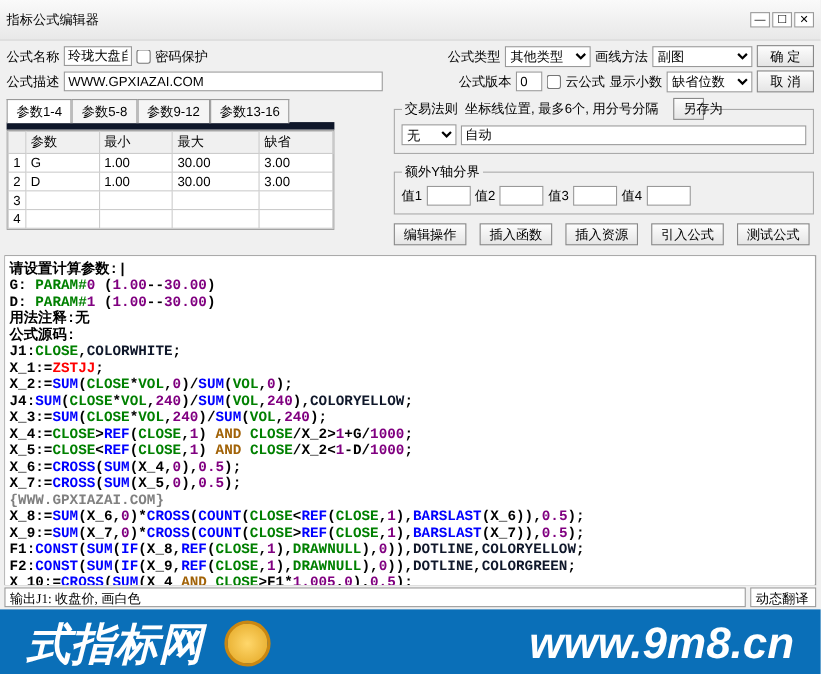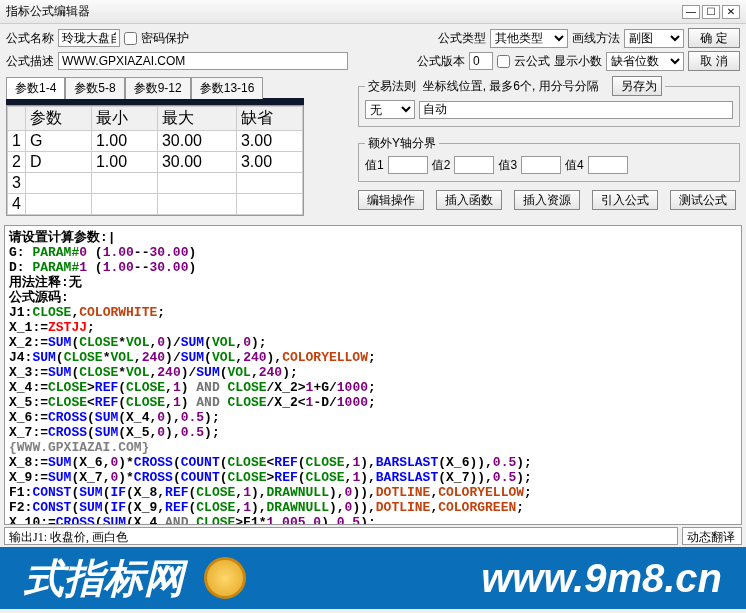--- a/index.html
+++ b/index.html
@@ -1,45 +1,45 @@
 <!DOCTYPE html>
 <html><head>
 <meta charset="utf-8">
 <style>
 * { box-sizing: border-box; margin: 0; padding: 0; }
 body { font-family: "Microsoft YaHei", SimSun, sans-serif; font-size: 12px; background: #f0f0f0; width: 746px; }
-.titlebar { background: linear-gradient(#fafafa,#e8e8e8); height: 24px; display: flex; align-items: center; padding: 0 6px; border-bottom: 1px solid #ccc; }
+.titlebar { background: linear-gradient(#fafafa,#e8e8e8); height: 37px; display: flex; align-items: center; padding: 0 6px; border-bottom: 1px solid #ccc; }
 .titlebar .title { flex: 1; }
 .titlebar .winbtn { width: 18px; height: 14px; border: 1px solid #999; margin-left: 2px; display: flex; align-items: center; justify-content: center; font-size: 10px; background: #fff; }
 .toolbar { padding: 4px 6px; background: #f0f0f0; }
 .row { display: flex; align-items: center; margin-bottom: 3px; gap: 4px; }
 label.lbl { white-space: nowrap; }
 input[type=text].fld { border: 1px solid #999; background: #fff; height: 18px; padding: 0 3px; font-size: 12px; }
 select.sel { border: 1px solid #999; background: #fff; height: 19px; font-size: 12px; }
 button.btn { border: 1px solid #888; background: linear-gradient(#fdfdfd,#e5e5e5); height: 20px; padding: 0 8px; font-size: 12px; white-space: nowrap; }
 .tabs { display: flex; border-bottom: 7px solid #0f172a; margin-top: 2px; }
 .tab { border: 1px solid #999; border-bottom: none; padding: 2px 8px; background: #f5f5f5; margin-right: 0px; position: relative; top: 1px; }
 .tab.active { background: #fff; }
 .paramgrid { border: 1px solid #999; background: #fff; }
 .paramgrid table { border-collapse: collapse; width: 100%; }
-.paramgrid th, .paramgrid td { border: 1px solid #ccc; padding: 1px 4px; font-size: 16px; text-align: left; height: 16px; }
+.paramgrid th, .paramgrid td { border: 1px solid #ccc; padding: 1px 4px; font-size: 12px; text-align: left; height: 16px; }
 .paramgrid th { background: #f0f0f0; font-weight: normal; }
 fieldset { border: 1px solid #aaa; padding: 4px 6px; margin: 2px 0; }
 fieldset legend { font-size: 12px; padding: 0 3px; }
 .rightcol { display: flex; flex-direction: column; gap: 4px; }
 .btnrow { display: flex; gap: 12px; justify-content: flex-end; margin-top: 2px; padding-right: 4px; }
 .code { background: #fff; border: 1px solid #999; margin: 2px 4px; padding: 4px; font-family: "Courier New", monospace; font-size: 13px; font-weight: bold; line-height: 15px; height: 300px; overflow: auto; white-space: pre; }
 .statusrow { display: flex; margin: 0 4px 2px 4px; font-family: Liberation Serif, serif; }
 .statusrow .st { border: 1px solid #999; background: #fff; padding: 1px 4px; height: 18px; font-size: 12px; }
 .banner { height: 62px; background: #0a6fb8; display: flex; align-items: center; color: #fff; font-size: 40px; font-weight: bold; font-style: italic; padding: 0 24px; position: relative; overflow: hidden; }
 .banner .left { color: #fff; }
 .banner .right { margin-left: auto; }
 .banner .coin { width: 42px; height: 42px; border-radius: 50%; background: radial-gradient(#ffd76b,#e3a622); margin: 0 20px; border: 3px solid #c98712; }
 
-.c-blk{color:#000}.c-grn{color:#008000}.c-pur{color:#800080}.c-blu{color:#0000ff}.c-org{color:#737373}.c-red{color:#ff0000}.c-brn{color:#c2410c}.c-gray{color:#808080}
+.c-blk{color:#000}.c-grn{color:#008000}.c-pur{color:#800080}.c-blu{color:#0000ff}.c-org{color:#a16207}.c-red{color:#ff0000}.c-brn{color:#0f172a}.c-gray{color:#808080}
 input[type=checkbox]{vertical-align:middle}
 </style>
 </head>
 <body>
 
 <div class="titlebar">
   <span class="title">指标公式编辑器</span>
   <div class="winbtn">—</div>
   <div class="winbtn">☐</div>
   <div class="winbtn">✕</div>
@@ -48,21 +48,21 @@
 <div class="toolbar">
   <div class="row">
     <label class="lbl">公式名称</label>
     <input type="text" class="fld" style="width: 62px;" value="玲珑大盘自调">
     <input type="checkbox" style="">
     <label class="lbl">密码保护</label>
     <span style="flex:1"></span>
     <label class="lbl">公式类型</label>
     <select class="sel" style="width:78px"><option>其他类型</option></select>
     <label class="lbl">画线方法</label>
-    <select class="sel" style="width:60px"><option>副图</option></select>
+    <select class="sel" style="width:91px"><option>副图</option></select>
     <button class="btn" style="width:52px">确 定</button>
   </div>
   <div class="row">
     <label class="lbl">公式描述</label>
     <input type="text" class="fld" style="width: 290px;" value="WWW.GPXIAZAI.COM">
     <span style="flex:1"></span>
     <label class="lbl">公式版本</label>
     <input type="text" class="fld" style="width: 24px;" value="0">
     <input type="checkbox" style="">
     <label class="lbl">云公式</label>
@@ -117,21 +117,21 @@
                 <td></td>
                 <td></td>
               </tr>
         </tbody>
           </table>
       </div>
     </div>
 
     <div class="rightcol" style="flex:1; margin-left:50px">
       <fieldset>
-        <legend><span>交易法则</span>&nbsp;&nbsp;<span>坐标线位置, 最多6个, 用分号分隔</span>&nbsp;&nbsp;&nbsp;&nbsp;<button class="btn" style="width:50px">另存为</button></legend>
+        <legend><span>交易法则</span>&nbsp;&nbsp;<span>坐标线位置, 最多6个, 用分号分隔</span>&nbsp;&nbsp;&nbsp;&nbsp;<button class="btn" style="width:28px">另存为</button></legend>
         <div class="row">
           <select class="sel" style="width:50px"><option>无</option></select>
           <input type="text" class="fld" style="flex: 1 1 0%;" value="自动">
         </div>
       </fieldset>
       <fieldset>
         <legend>额外Y轴分界</legend>
         <div class="row">
           <label class="lbl">值1</label>
             <input type="text" class="fld" style="width: 40px;">

